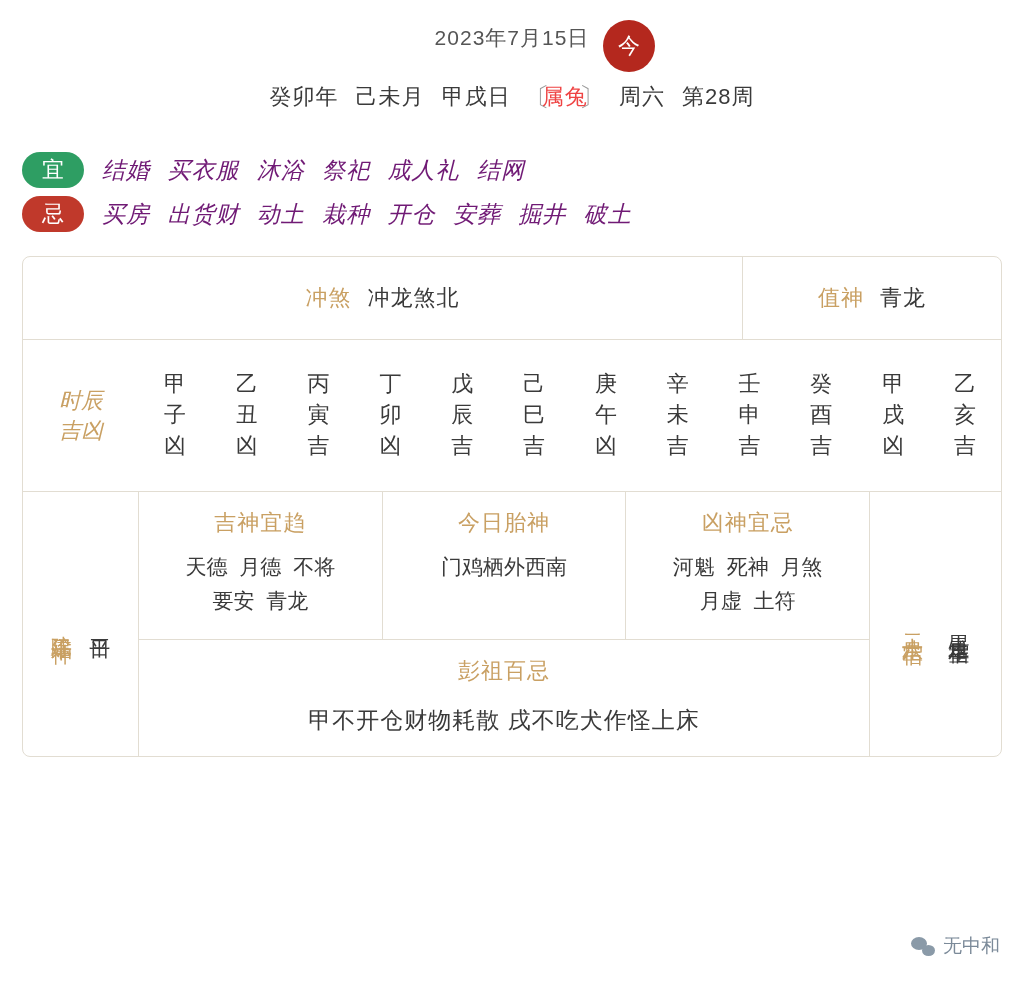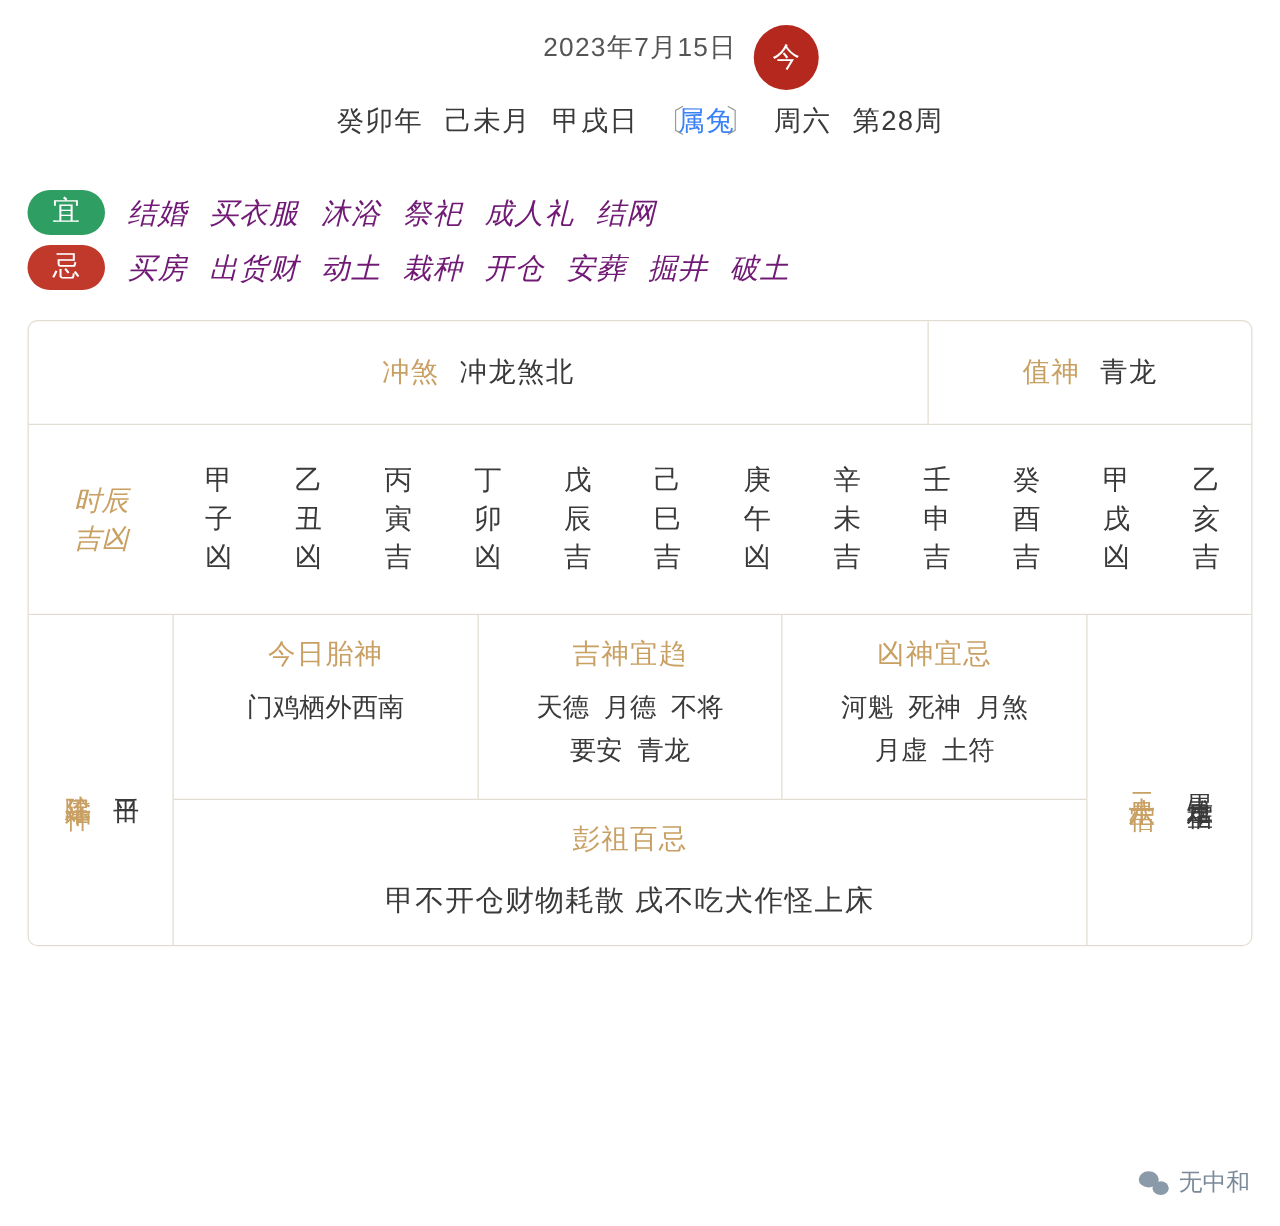--- a/index.html
+++ b/index.html
@@ -57,21 +57,21 @@
     margin-top: 30px;
     font-size: 22px;
     color: #3a3a3a;
     letter-spacing: 1px;
   }
   .ganzhi span { margin: 0 5px; text-align: right; }
   .zodiac-bracket {
     position: relative;
     display: inline-block;
     padding: 0 14px;
-    color: #3b82f6;
+    color: #ef4444;
   }
   .zodiac-bracket::before,
   .zodiac-bracket::after {
     position: absolute;
     top: 50%;
     transform: translateY(-50%);
     color: #999;
     font-size: 26px;
   }
   .zodiac-bracket::before { content: "〔"; left: -4px; }
@@ -375,32 +375,32 @@
       <div class="col-12shen">
         <div class="twelve-wrap">
           <span class="vert lbl">建除十二神</span>
           <span class="vert val">平日</span>
         </div>
       </div>
 
       <div class="mid-col">
         <div class="mid-top">
           <div>
-            <div class="mini-title">今日胎神</div>
-            <div class="mini-body">门鸡栖外西南</div>
-          </div>
-          <div>
             <div class="mini-title">吉神宜趋</div>
             <div class="mini-body">
               <span>天德</span>
               <span>月德</span>
               <span>不将</span><br>
               <span>要安</span>
               <span>青龙</span>
             </div>
+          </div>
+          <div>
+            <div class="mini-title">今日胎神</div>
+            <div class="mini-body">门鸡栖外西南</div>
           </div>
           <div>
             <div class="mini-title">凶神宜忌</div>
             <div class="mini-body">
               <span>河魁</span>
               <span>死神</span>
               <span>月煞</span><br>
               <span>月虚</span>
               <span>土符</span>
             </div>

